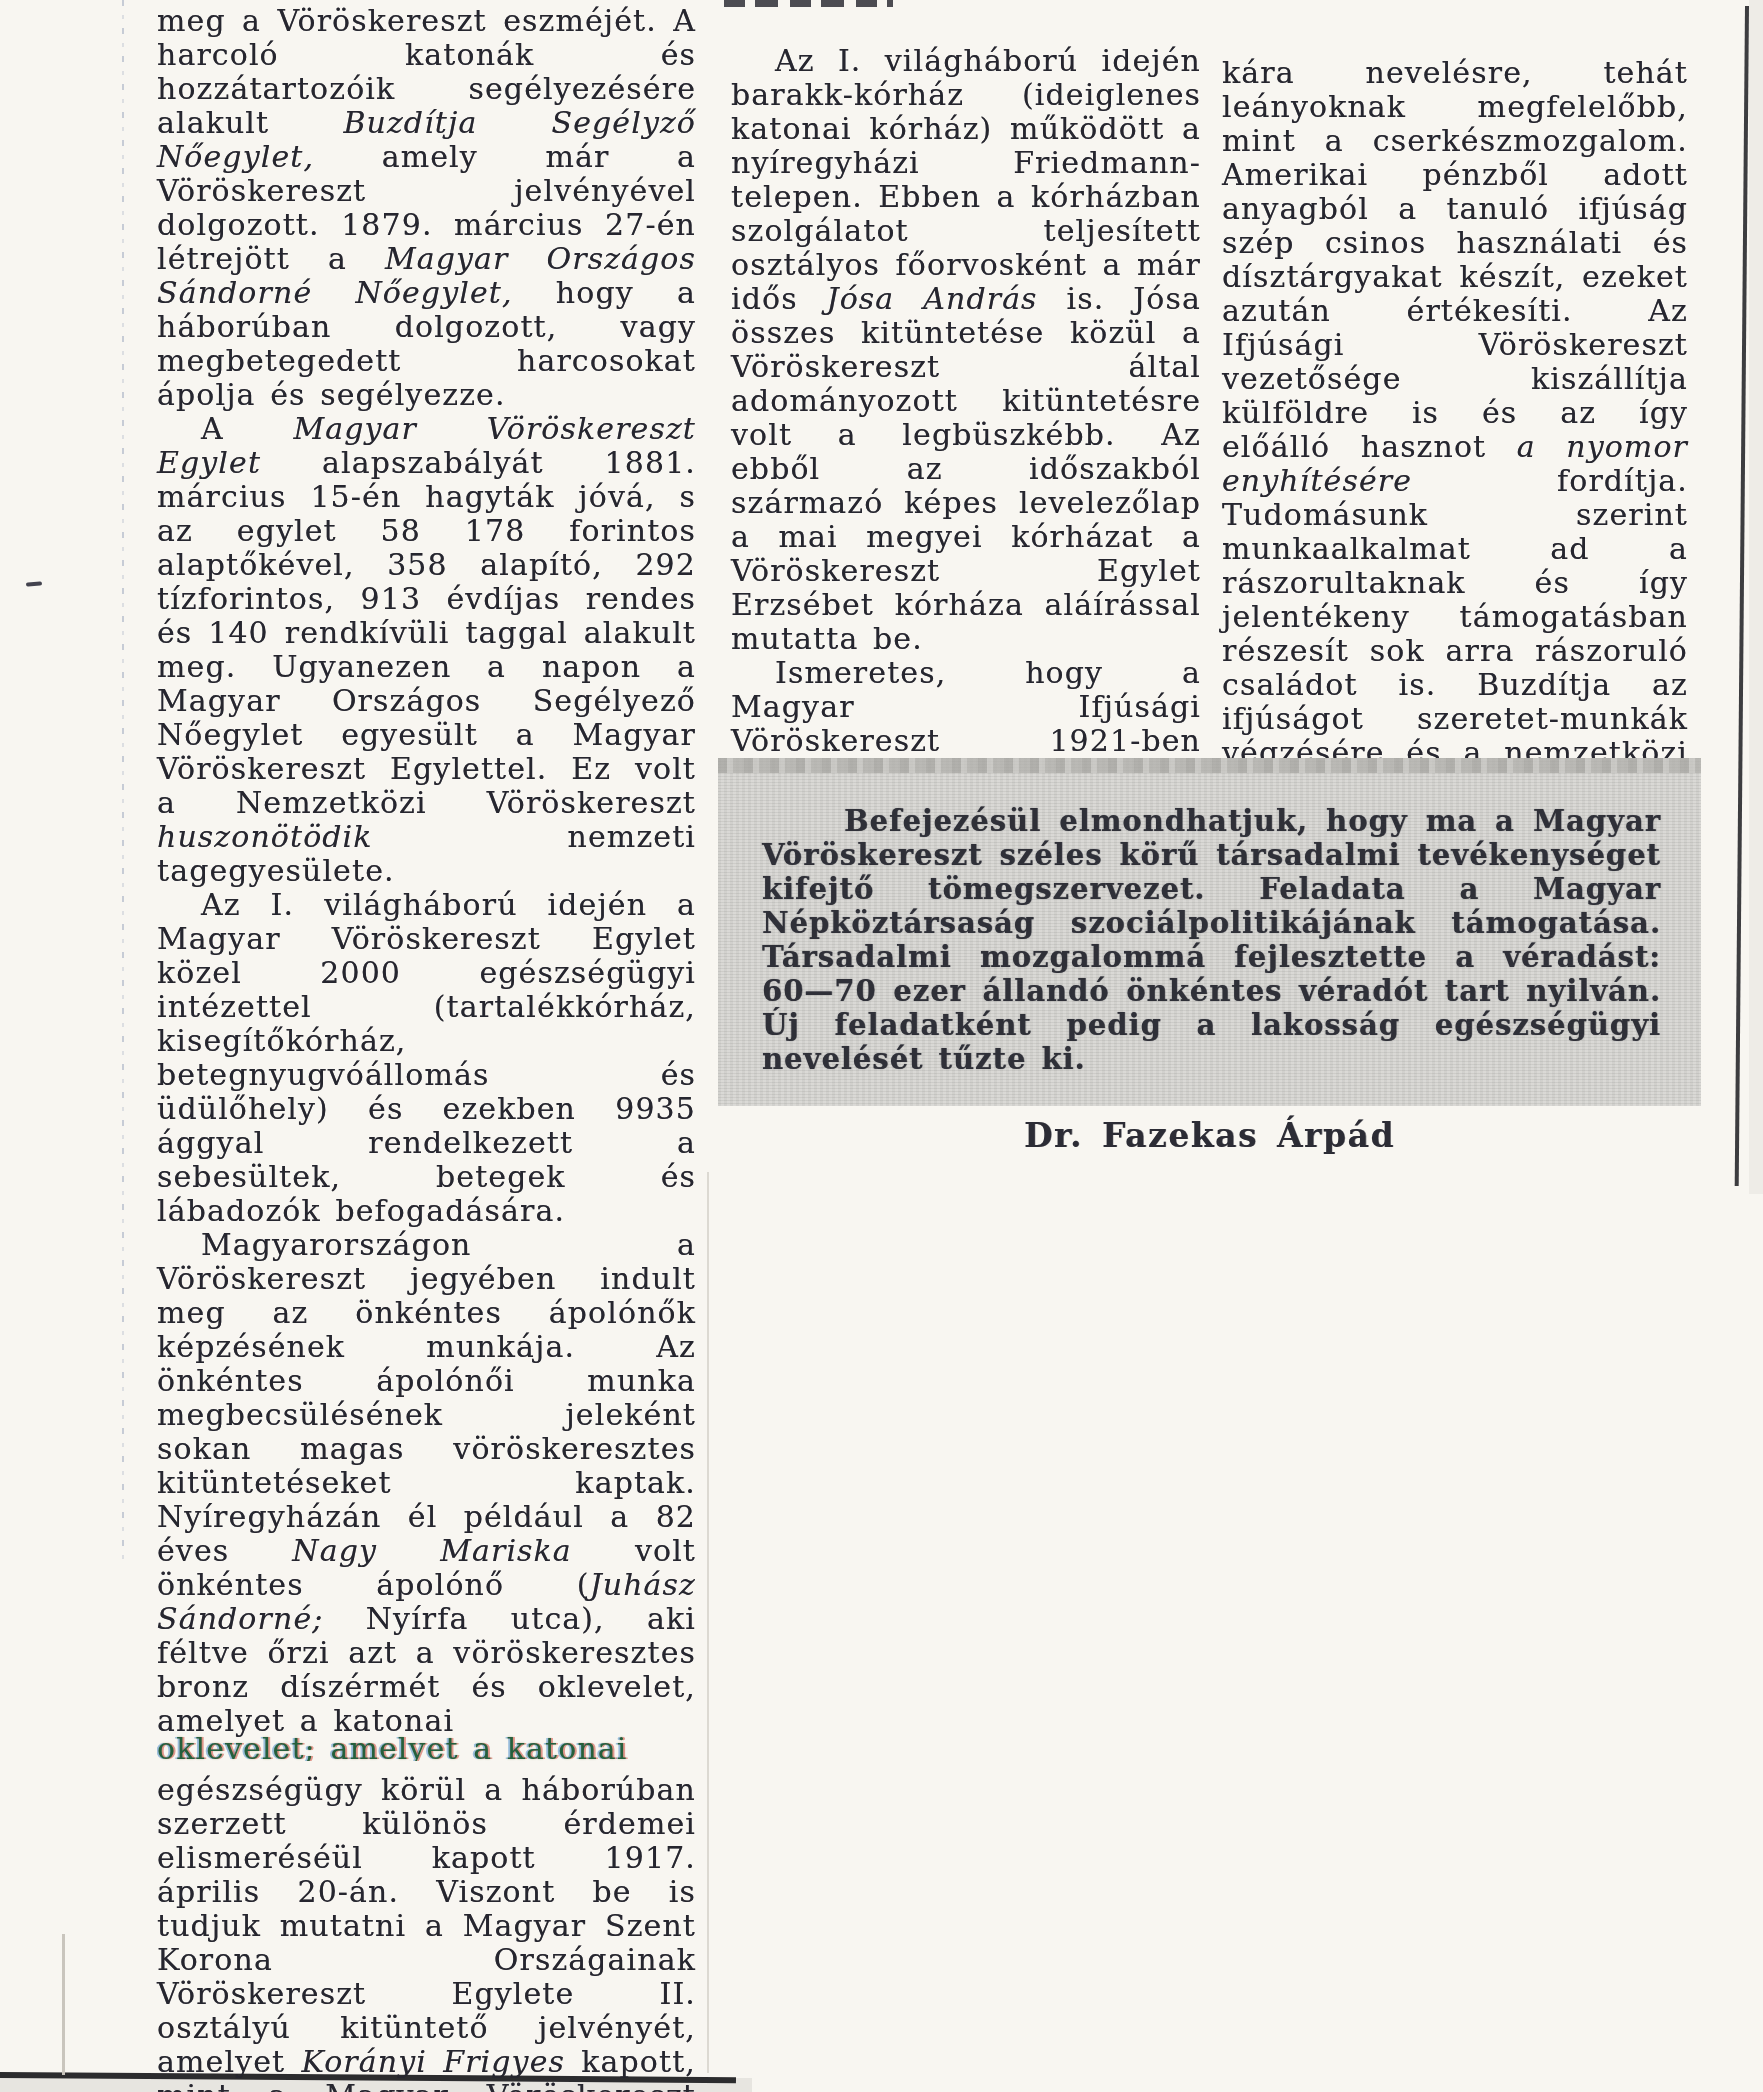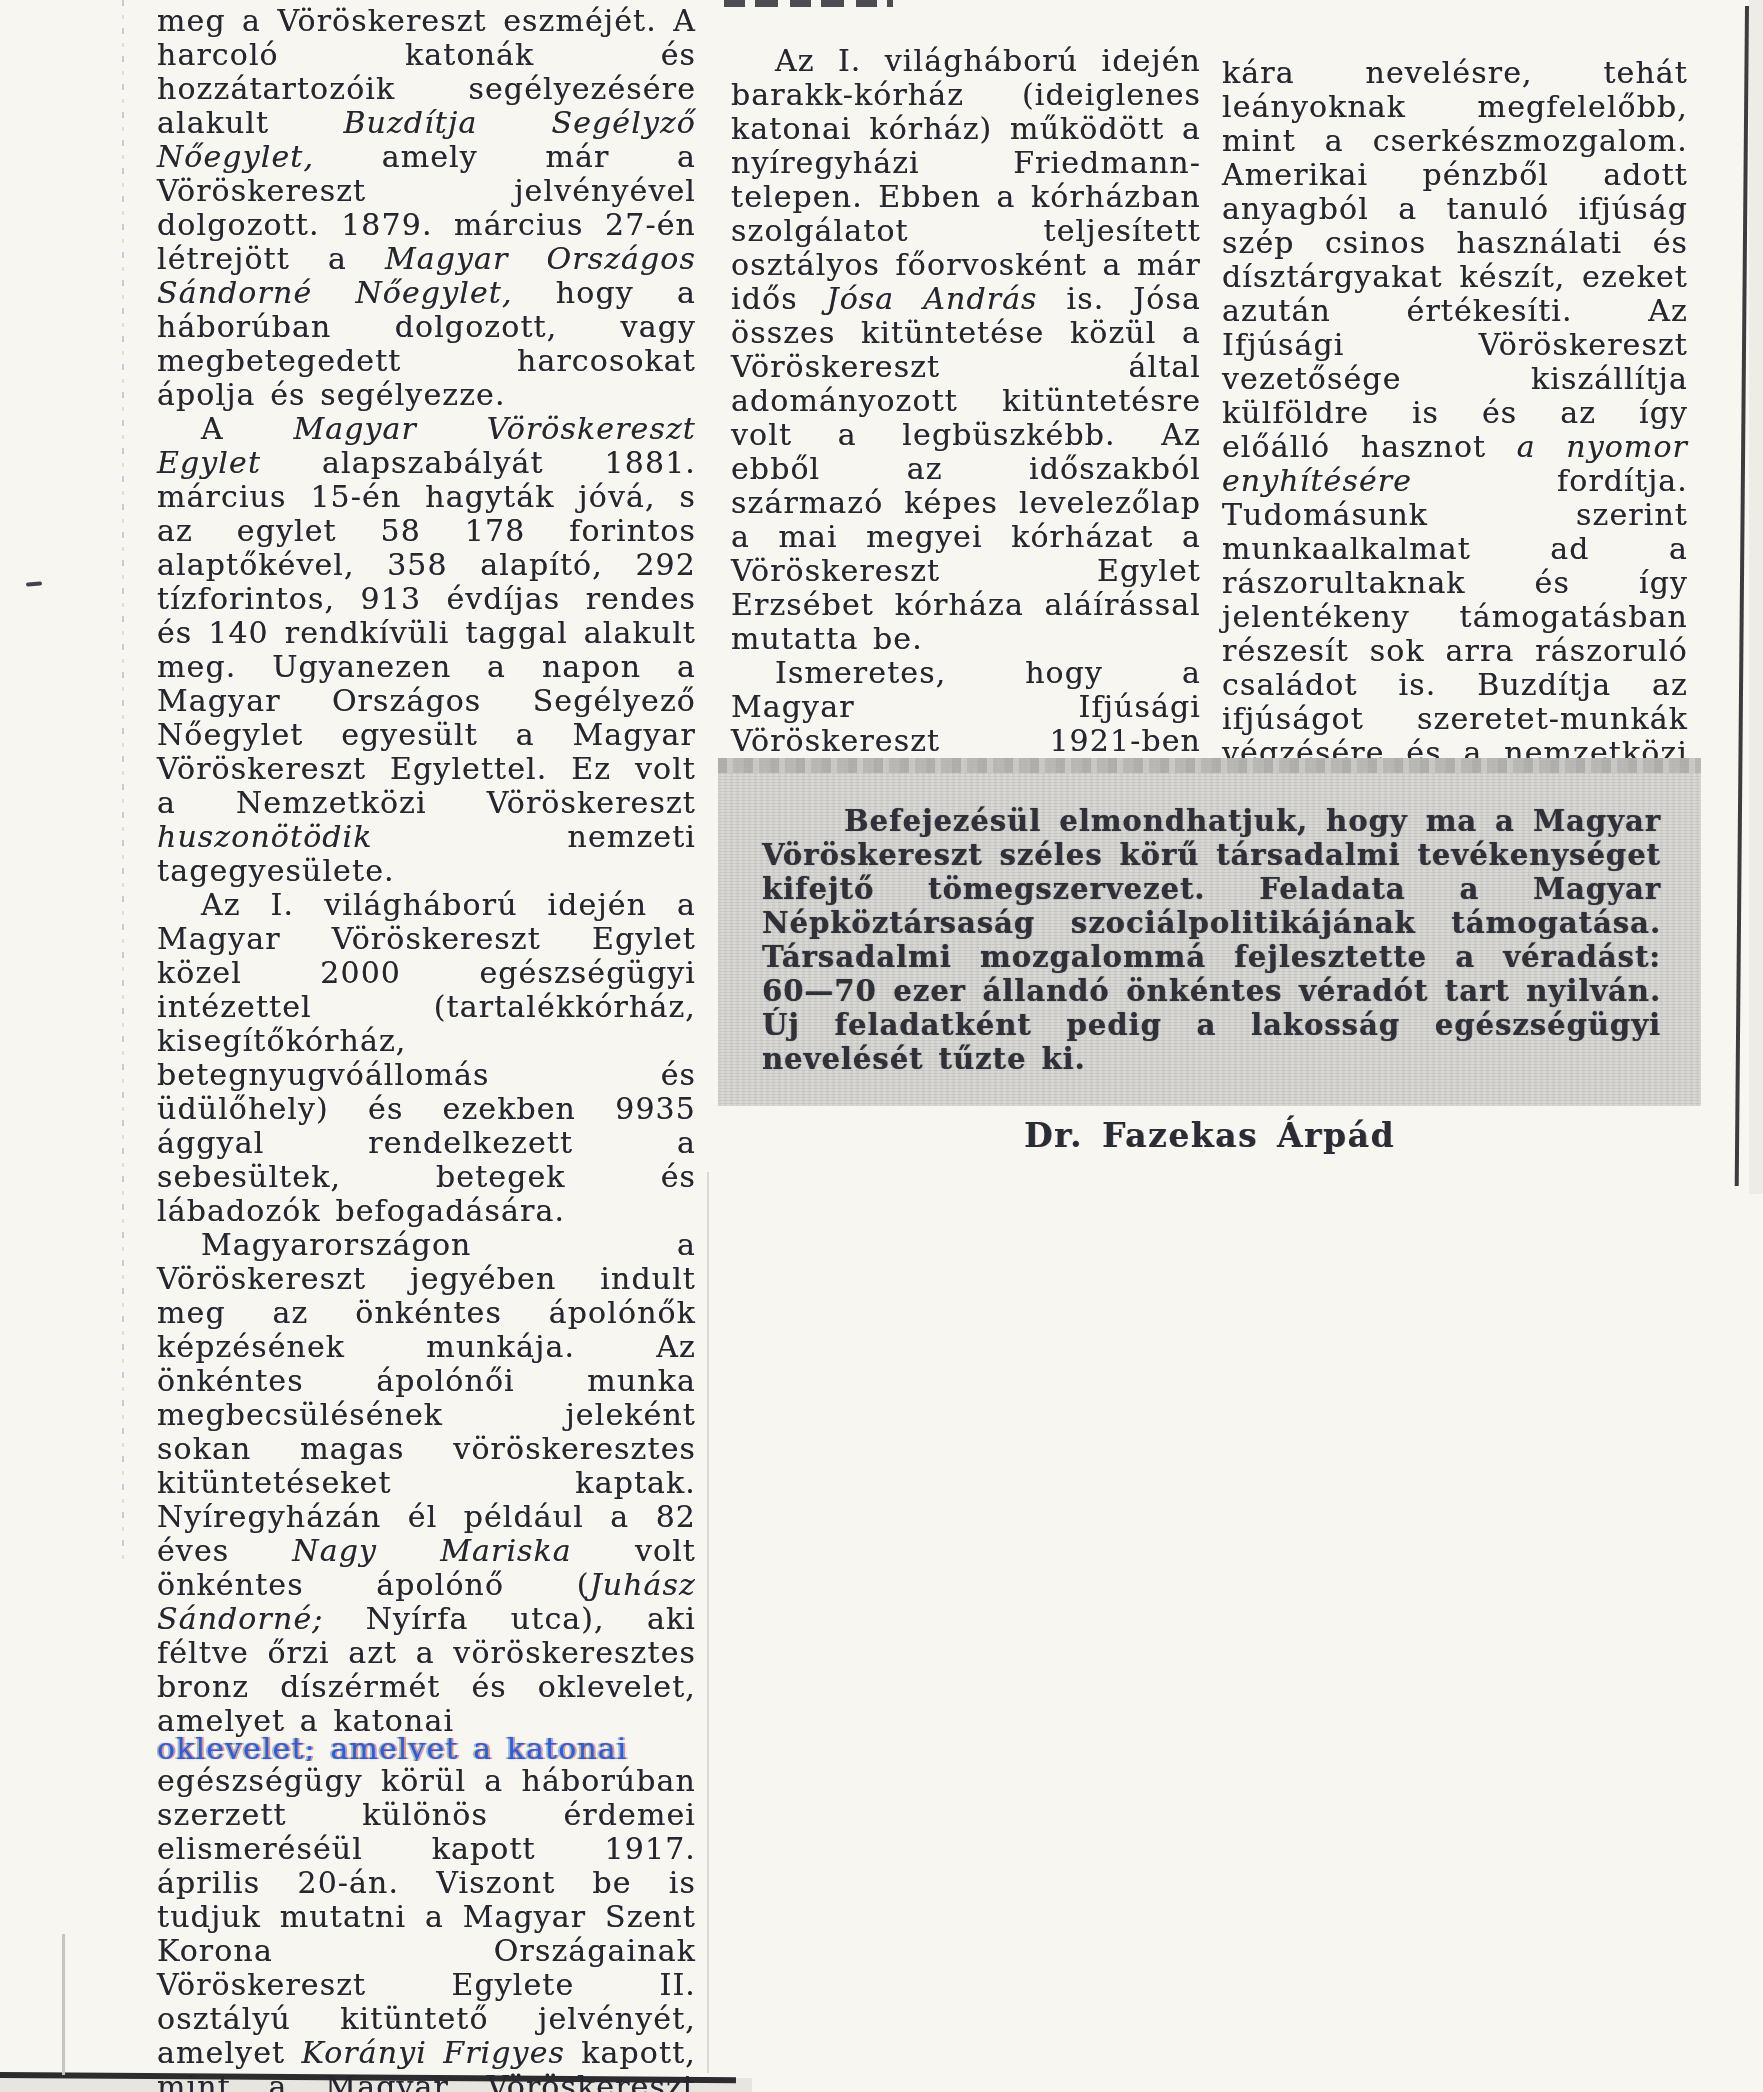--- a/index.html
+++ b/index.html
@@ -17,23 +17,23 @@
     line-height:34px;
     letter-spacing:1.1px;
     word-spacing:4px;
     text-shadow:0 0 0.6px rgba(35,35,45,.55);
   }
   .col p{margin:0;}
   .col p.ind{text-indent:44px;}
   
   .ghost-line{
     height:27px;overflow:hidden;
-    margin-top:-4px;margin-bottom:3px;
+    margin-top:-4px;margin-bottom:12px;
     font-size:30px;line-height:30px;
-    color:#1d4ed8;opacity:.92;
+    color:#14532d;opacity:.92;
     letter-spacing:1.1px;word-spacing:4px;
     text-shadow:2px 0 0 rgba(205,70,55,.55),-2px 0 0 rgba(70,140,205,.55),0 0 2px rgba(130,105,45,.5);
   }
   
   .summary-box{
     position:absolute;left:718px;top:758px;width:983px;height:348px;
     background-color:#d6d5d1;
     background-image:
       repeating-linear-gradient(0deg, rgba(255,255,255,.06) 0 2px, rgba(0,0,0,.05) 2px 3px),
       repeating-linear-gradient(90deg, rgba(0,0,0,.035) 0 3px, rgba(255,255,255,.045) 3px 6px);

